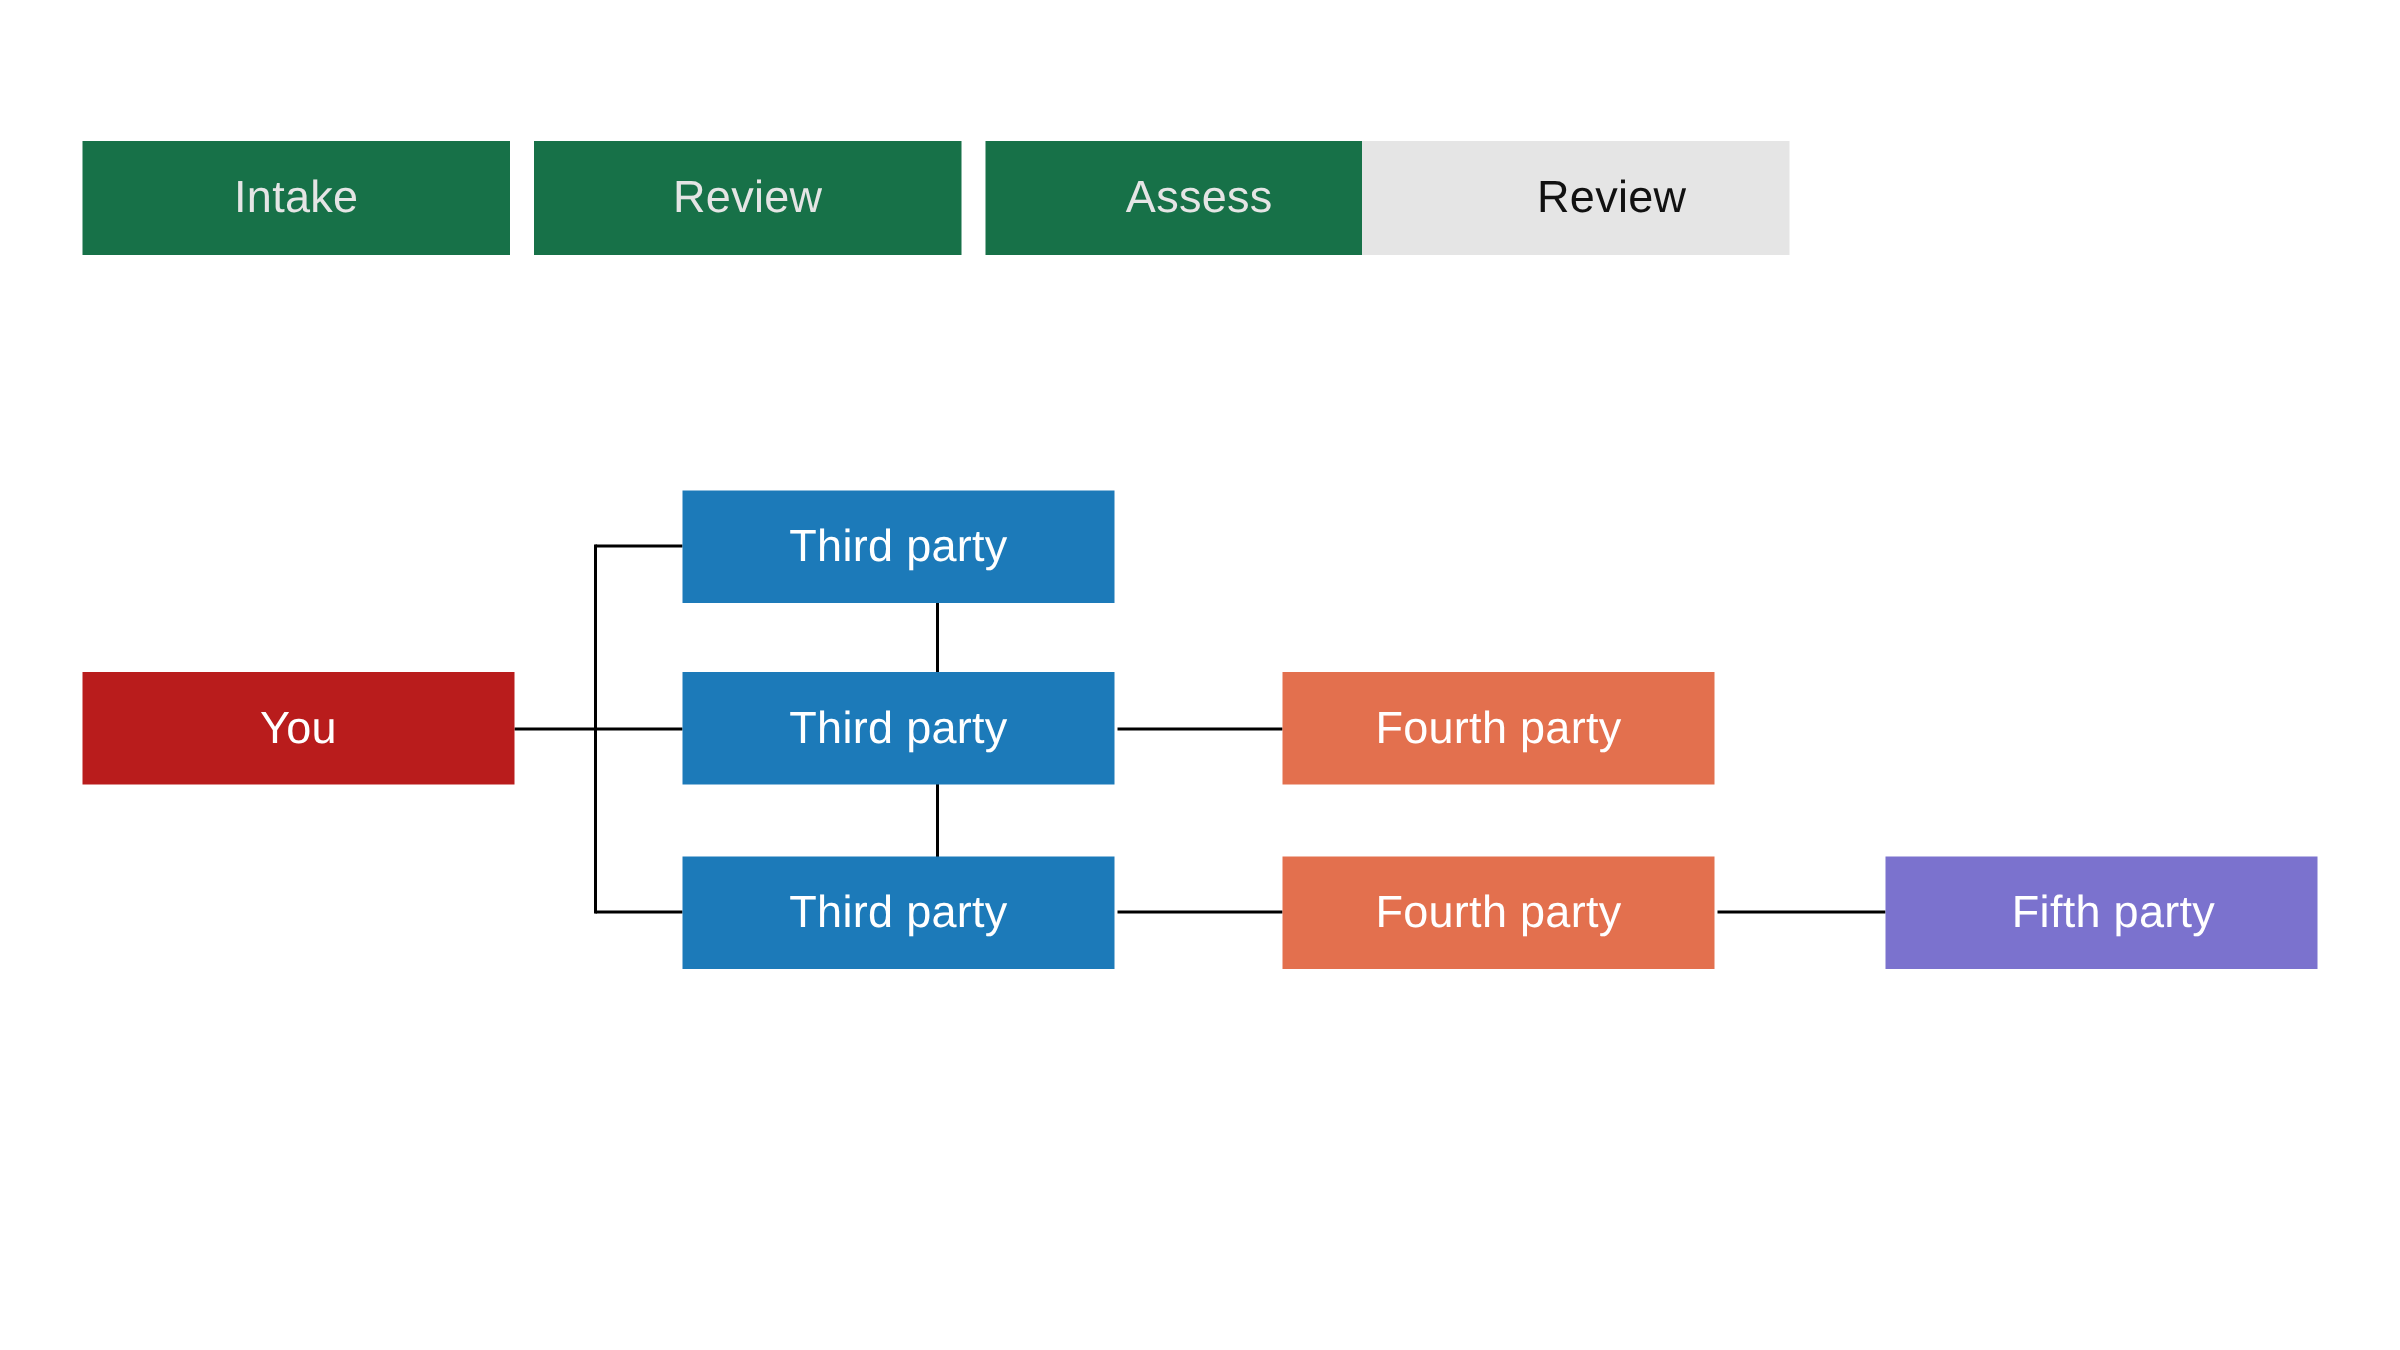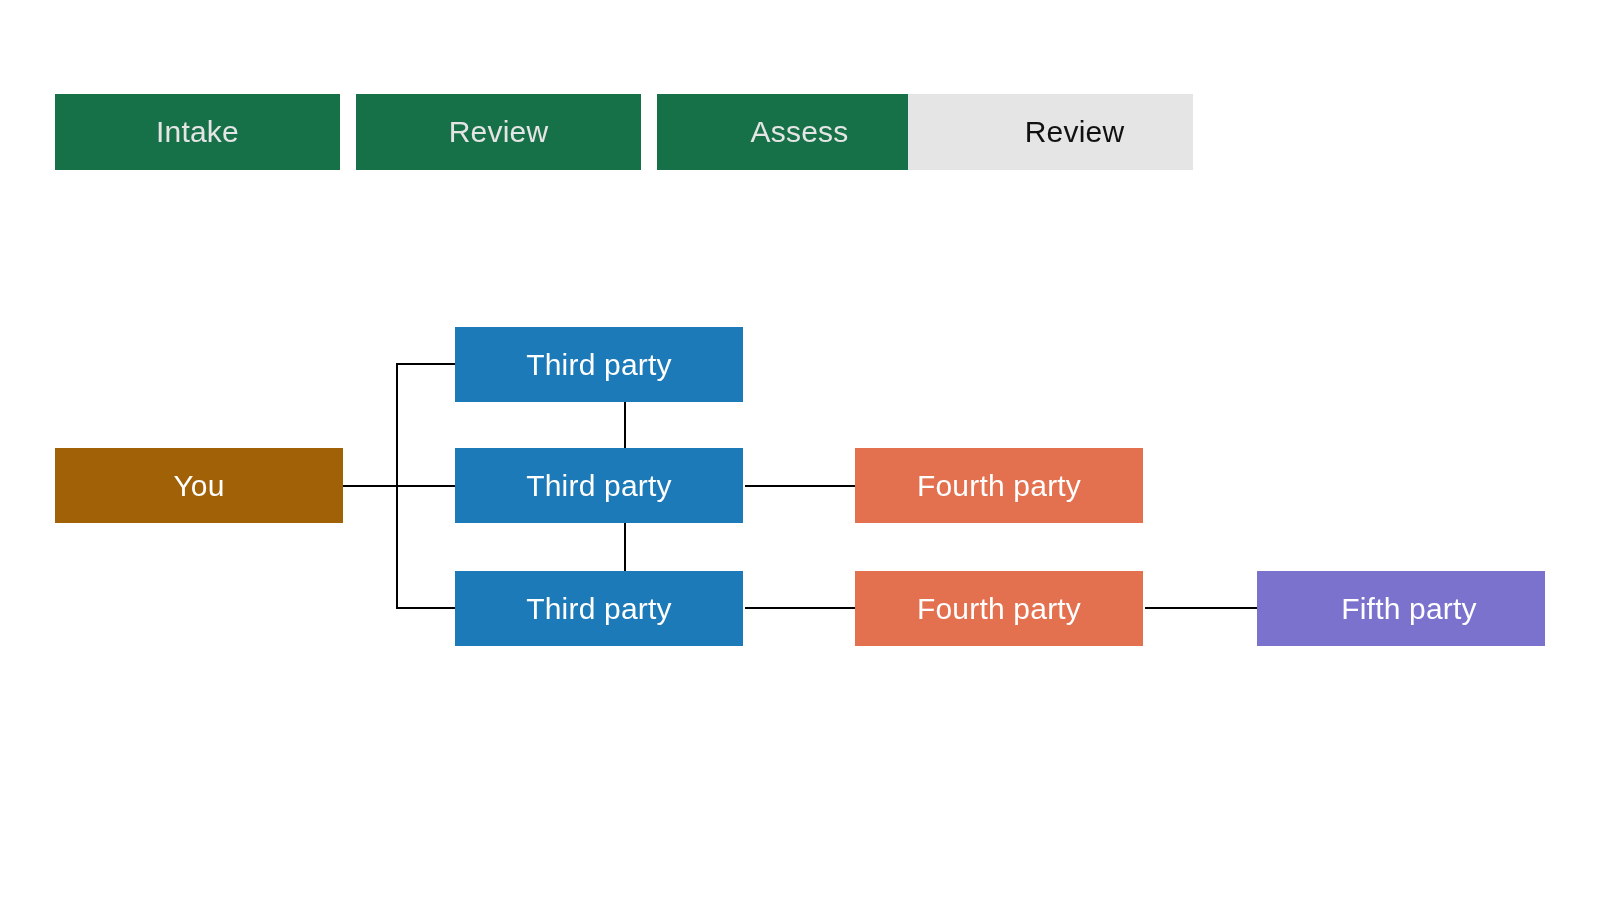--- a/index.html
+++ b/index.html
@@ -28,21 +28,21 @@
   .stage { top: 94px; width: 285px; height: 76px; }
   .stage.active   { background: #177148; color: #e5e5e5; }
   .stage.inactive { background: #e5e5e5; color: #111111; }
   .stage-0 { left: 55px; }
   .stage-1 { left: 356px; }
   .stage-2 { left: 657px; }
   .stage-3 { left: 908px; padding-left: 48px; }
   .stage-4 { left: 1259px; }
   
   .node { width: 288px; height: 75px; color: #ffffff; }
-  .node.green  { background: #a16207; }
+  .node.green  { background: #b91c1c; }
   .node.blue   { background: #1c7ab9; }
   .node.orange { background: #e3704e; }
   .node.purple { background: #7b72ce; }
   .node-you      { left: 55px;  top: 448px; width: 288px; }
   .node-third-1  { left: 455px; top: 327px; }
   .node-third-2  { left: 455px; top: 448px; }
   .node-third-3  { left: 455px; top: 571px; }
   .node-fourth-2 { left: 855px; top: 448px; }
   .node-fourth-3 { left: 855px; top: 571px; }
   .node-fifth-3  { left: 1257px; top: 571px; padding-left: 16px; }

